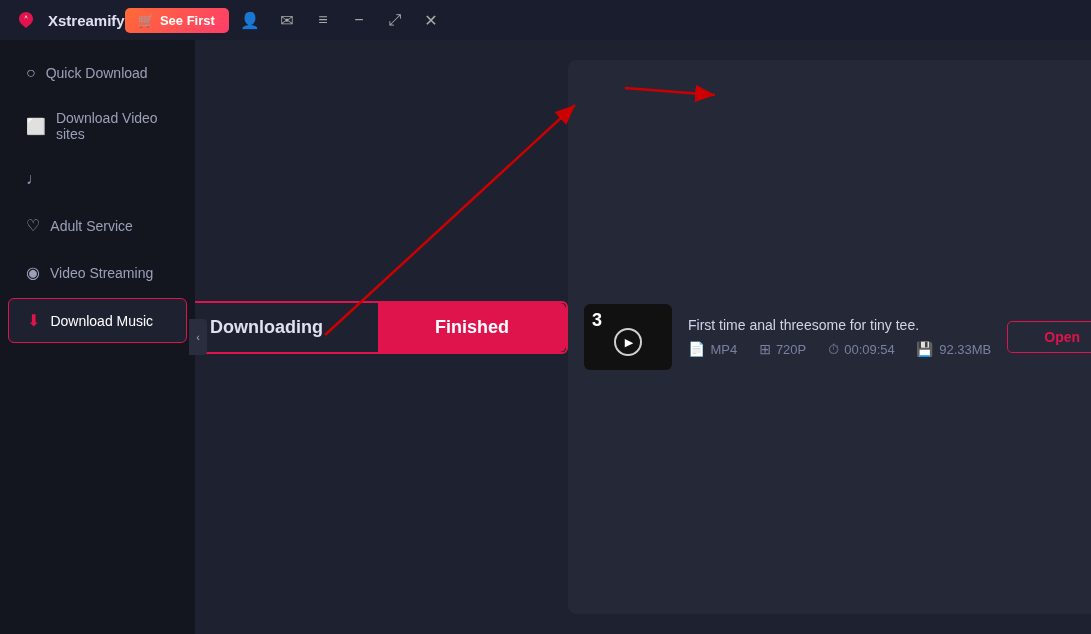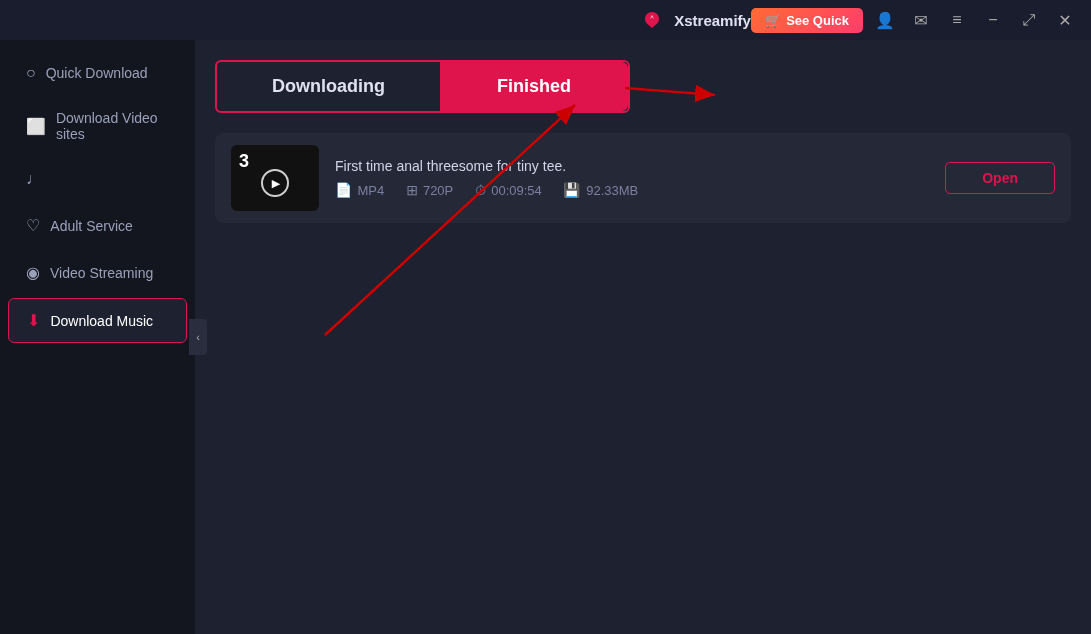--- a/index.html
+++ b/index.html
@@ -10,21 +10,21 @@
       font-family: 'Segoe UI', Arial, sans-serif;
       overflow: hidden;
       display: flex;
       flex-direction: column;
     }
 
     
     .title-bar {
       display: flex;
       align-items: center;
-      justify-content: flex-end;
+      justify-content: flex-start;
       background: #1a1d2e;
       padding: 0 12px;
       height: 40px;
       flex-shrink: 0;
     }
     .title-bar-left {
       display: flex;
       align-items: center;
       gap: 8px;
     }
@@ -125,23 +125,24 @@
       font-size: 16px;
       flex-shrink: 0;
     }
     .sidebar-item.active .item-icon { color: #e0144c; }
 
     
     .content {
       flex: 1;
       background: #1e2130;
       display: flex;
-      flex-direction: column;
+      flex-direction: row;
       padding: 20px;
       overflow: hidden;
+      justify-content: center;
     }
 
     
     .tabs-container {
       display: flex;
       align-items: center;
       margin-bottom: 20px;
       gap: 0;
       position: relative;
     }
@@ -275,21 +276,21 @@
     <svg class="logo-icon" viewBox="0 0 28 28">
       <rect width="28" height="28" rx="6" fill="#1a1d2e"></rect>
       <path d="M14 6 C10 6 7 9 7 13 C7 16 9 18 14 22 C19 18 21 16 21 13 C21 9 18 6 14 6Z" fill="#e0144c"></path>
       <path d="M14 9 L16 13 L14 11 L12 13 Z" fill="white" opacity="0.8"></path>
     </svg>
     <span class="app-title">Xstreamify</span>
   </div>
   <div class="title-bar-right">
     <button class="see-price-btn">
       <span>🛒</span>
-      <span>See Quick</span>
+      <span>See First</span>
     </button>
     <button class="title-btn">
       <span>👤</span>
     </button>
     <button class="title-btn">
       <span>✉</span>
     </button>
     <button class="title-btn">
       <span>≡</span>
     </button>

